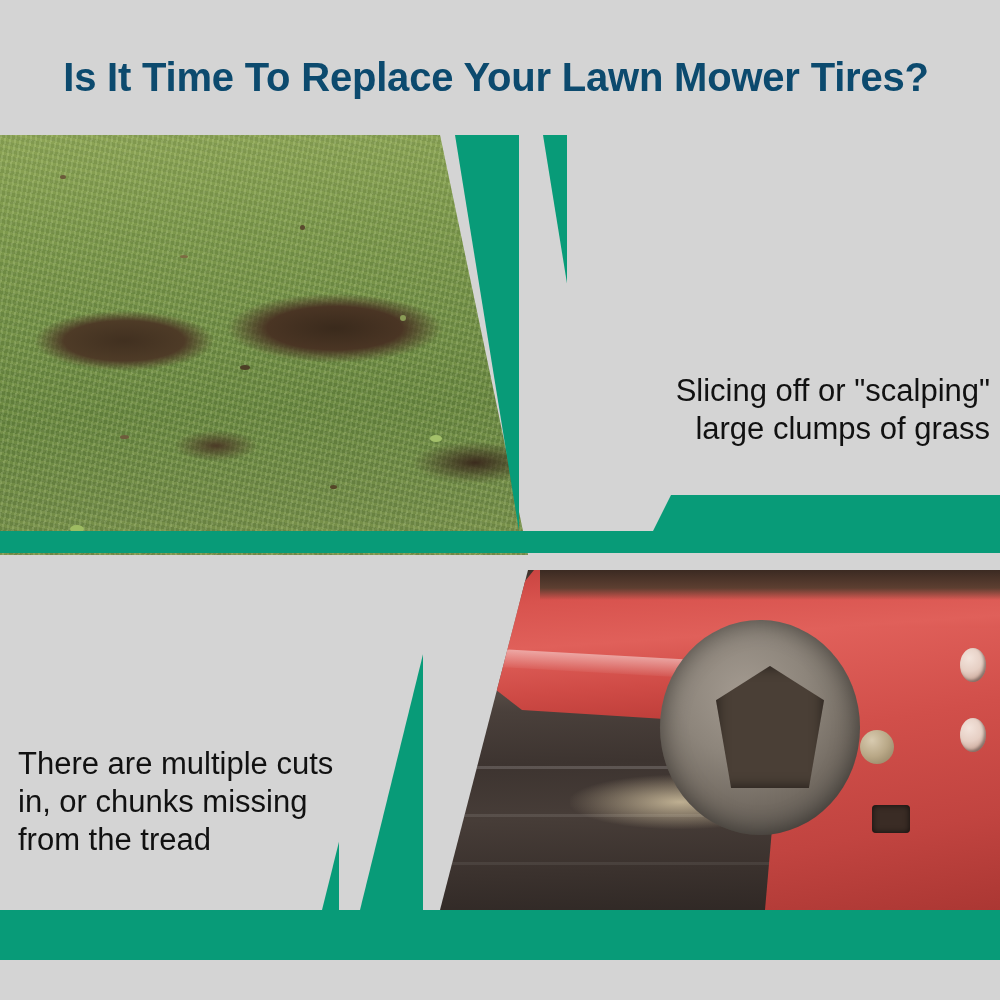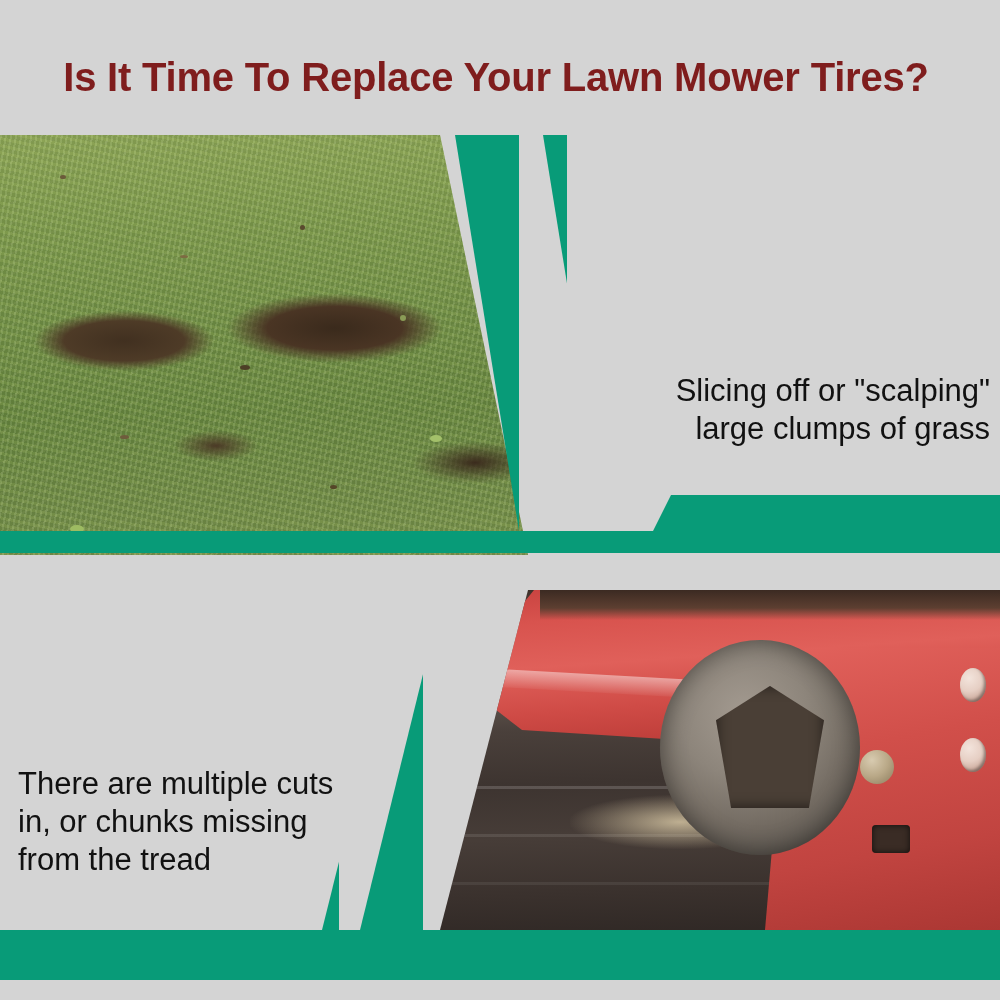--- a/index.html
+++ b/index.html
@@ -18,28 +18,28 @@
 
   
   .title{
     position:absolute;
     left:0; top:55px;
     width:992px;
     text-align:center;
     font-size:40px;
     font-weight:bold;
     letter-spacing:-0.2px;
-    color:#7f1d1d;
+    color:#0c4a6e;
     white-space:nowrap;
   }
 
   
   .panel{position:absolute;left:0;width:1000px;overflow:hidden;}
   #panel-top{top:135px;height:430px;}
-  #panel-bottom{top:570px;height:430px;}
+  #panel-bottom{top:550px;height:430px;}
 
   
   .photo{position:absolute;overflow:hidden;}
 
   
   #photo-lawn{
     left:0px; top:0px; width:540px; height:420px;
     clip-path:polygon(0 0, 440px 0, 528px 420px, 0 420px);
     background:
       radial-gradient(ellipse 150px 48px at 62% 46%, #3a2a1c 0%, #4a3524 45%, rgba(74,53,36,0) 72%),

